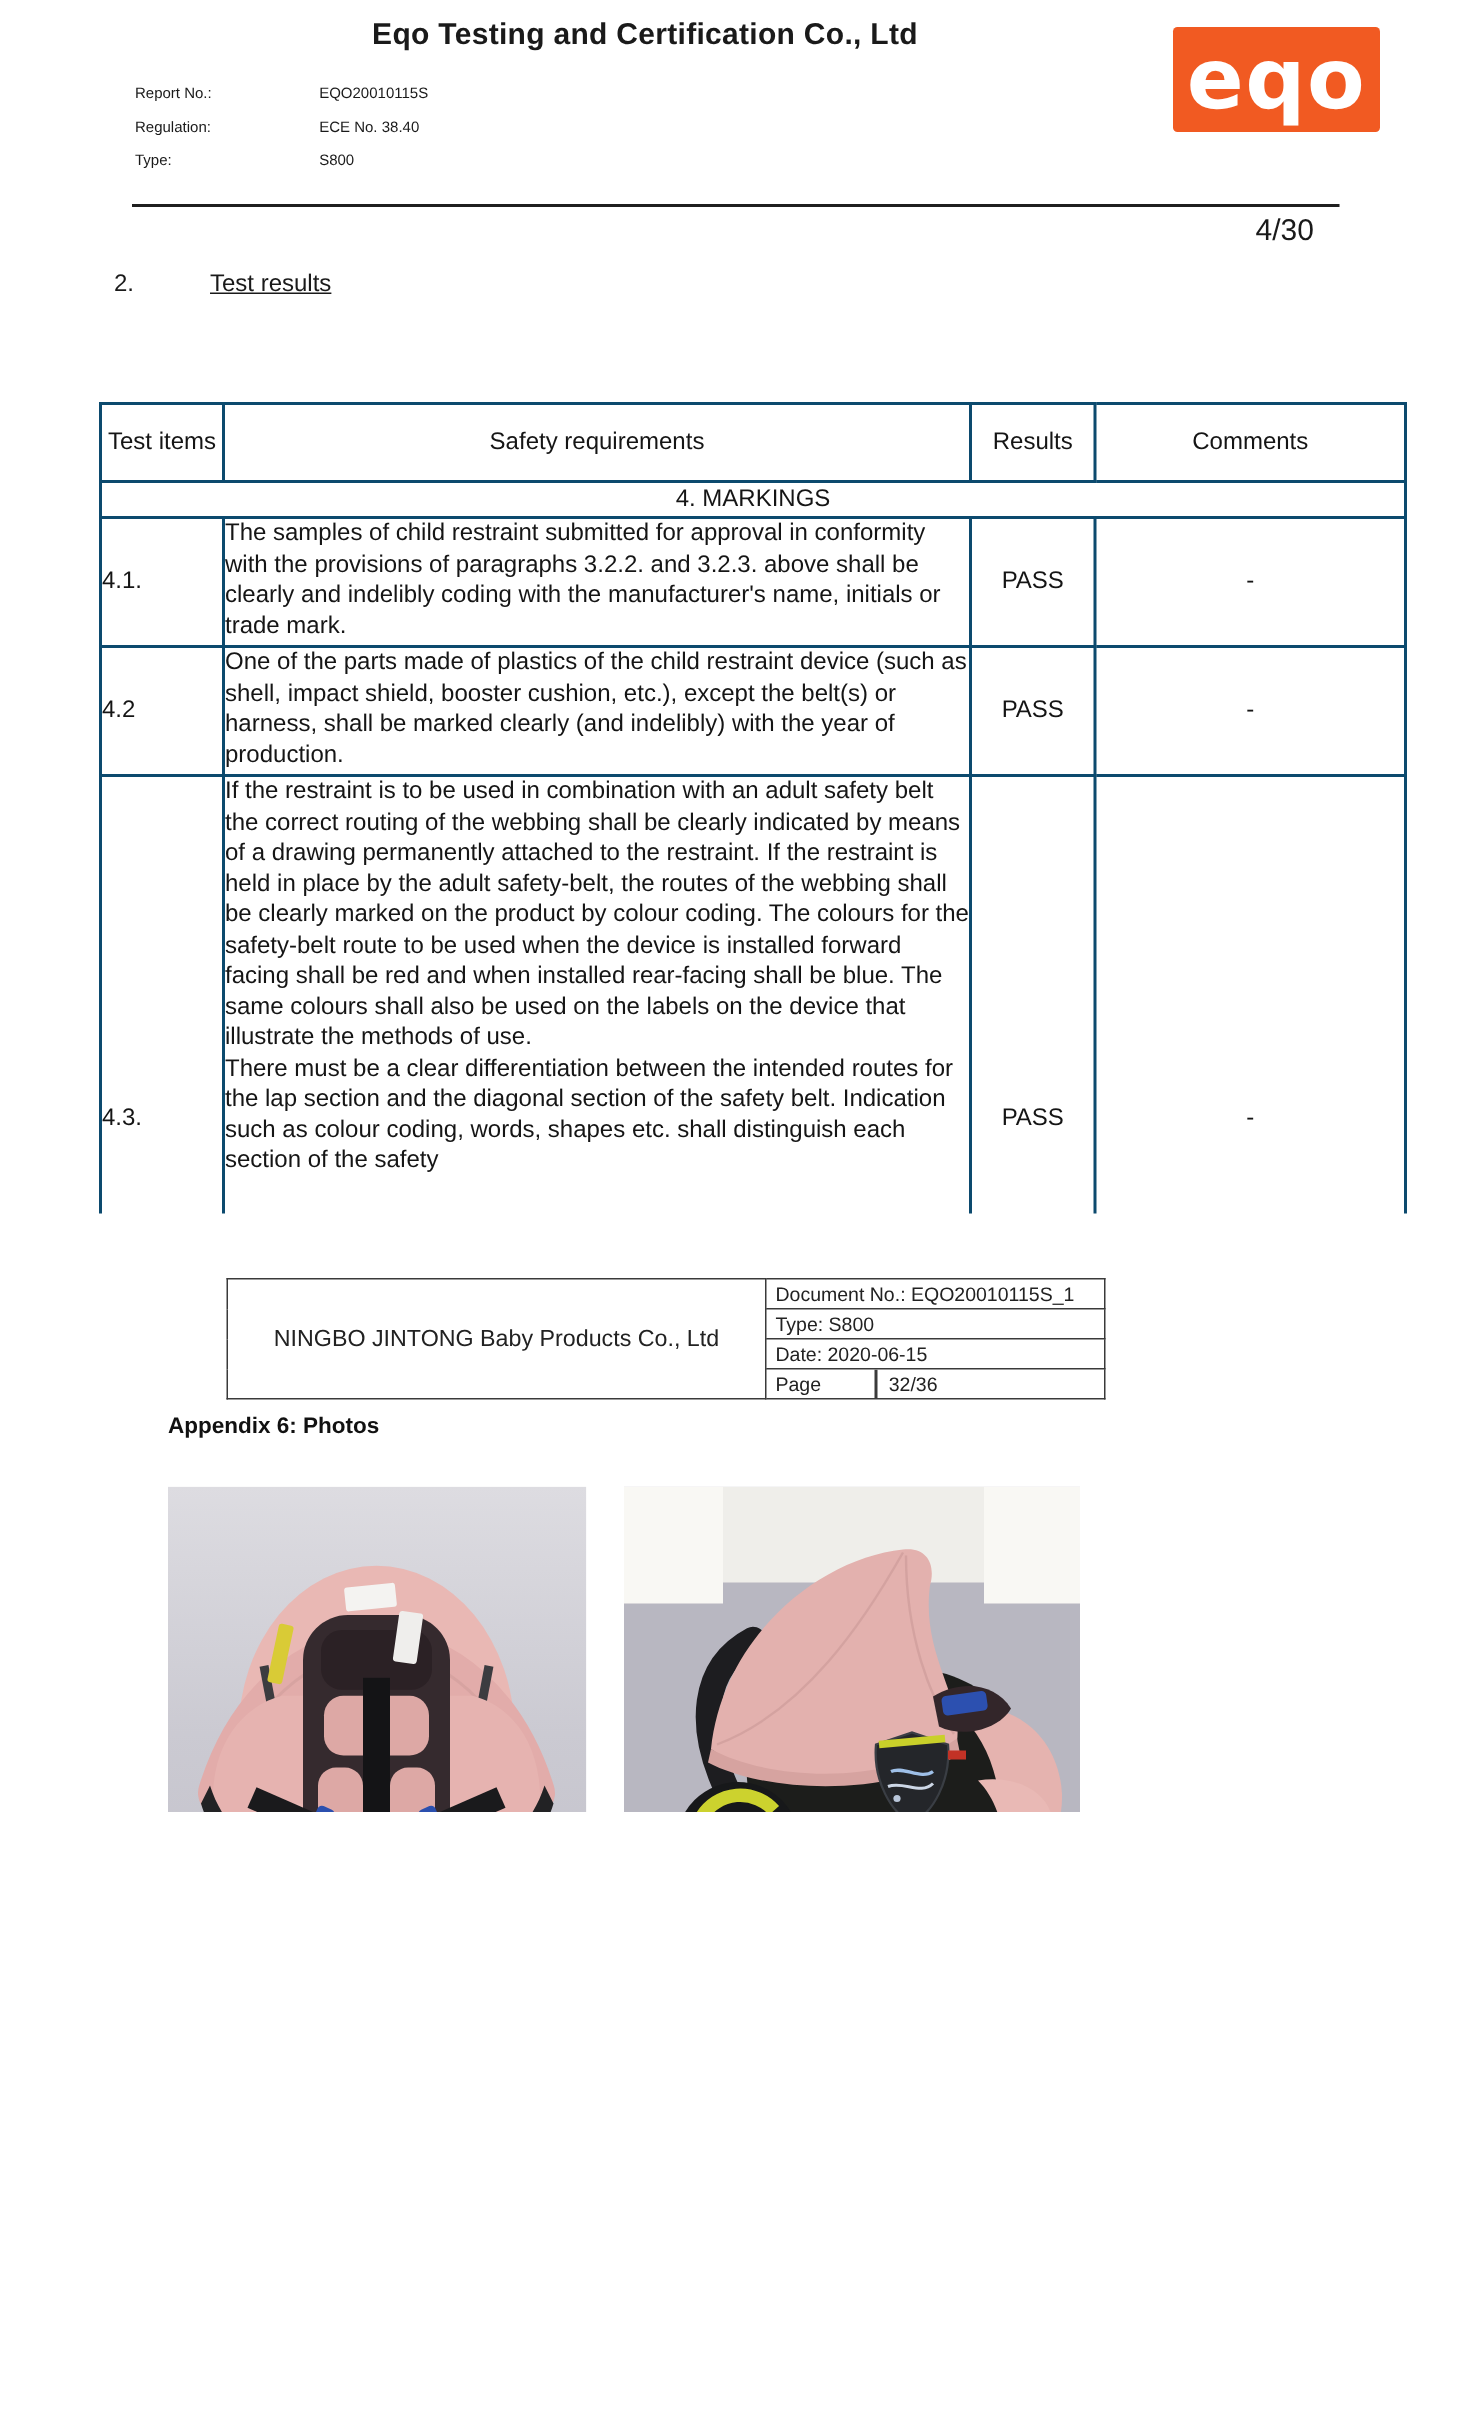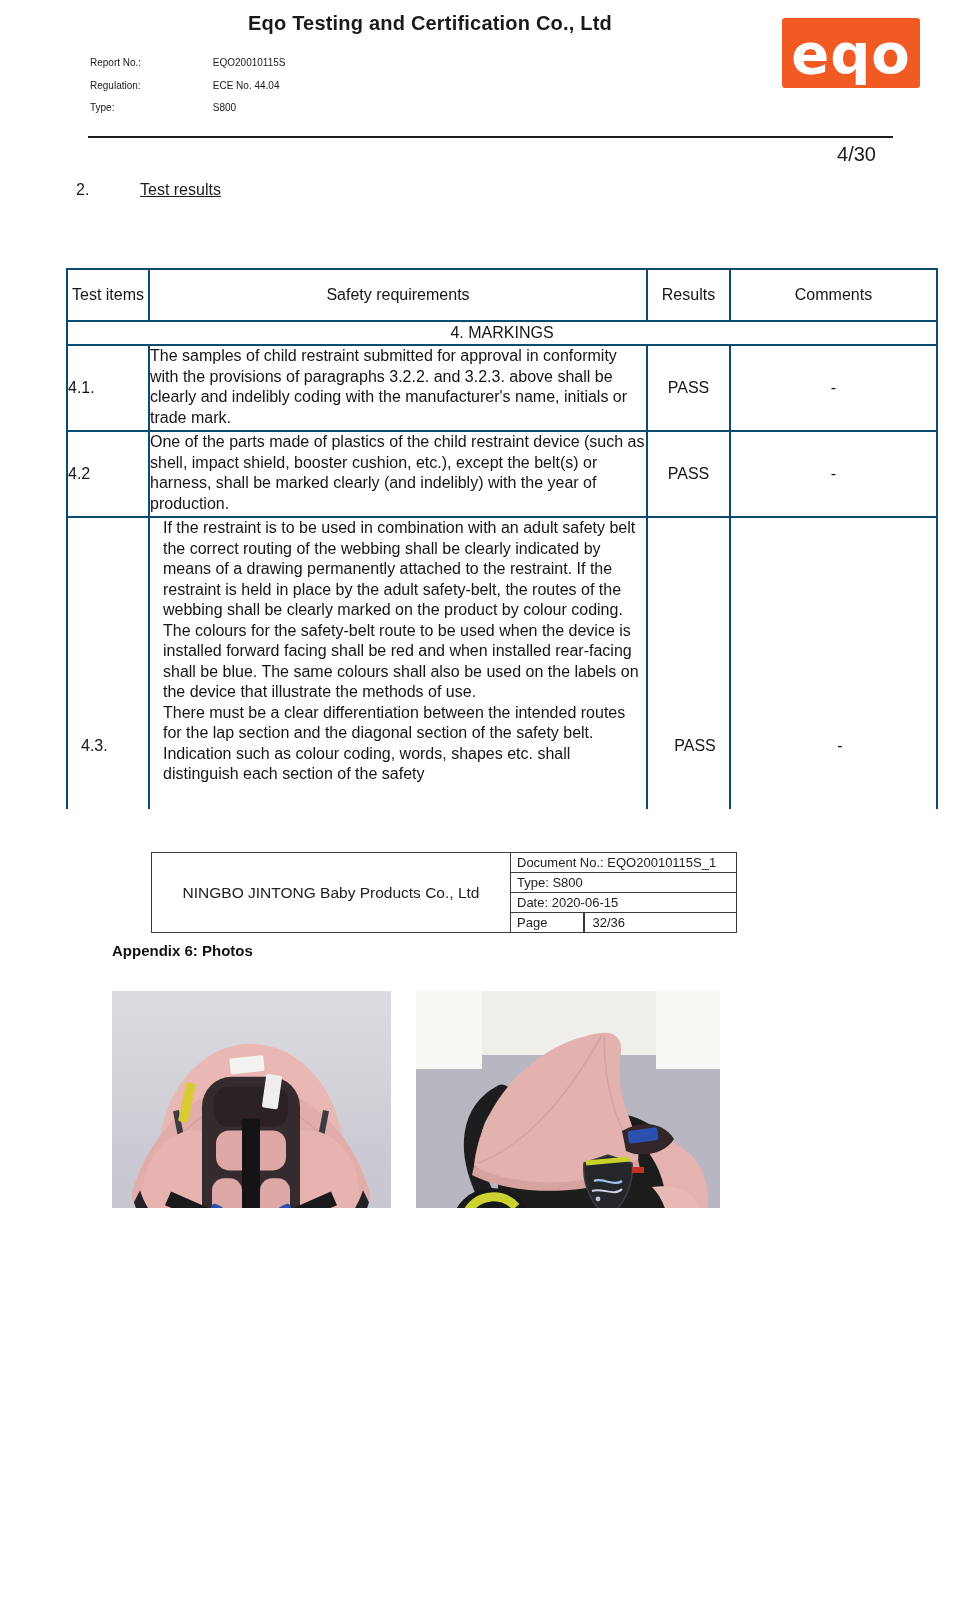--- a/index.html
+++ b/index.html
@@ -32,21 +32,21 @@
   .results-table { left:66px; top:268px; }
   table.results { border-collapse:collapse; table-layout:fixed; width:870px;
     font-size:16px; line-height:20.5px; color:#151515; }
   table.results td, table.results th { border:2px solid #0c4a6e; padding:0; }
   th.col-head { font-weight:normal; text-align:center; vertical-align:middle;
     height:50px; font-size:16px; }
   td.group-row { text-align:center; height:22px; vertical-align:middle; }
   td.item-cell { vertical-align:middle; padding-left:8px; text-align:left;border-radius:17px; }
   td.req-cell  { vertical-align:top; padding:1px 36px 1px 7px; }
   td.res-cell, td.com-cell { text-align:center; vertical-align:middle; }
-  tr.row-cut td { border-bottom:none;padding-left:13px; }
+  tr.row-cut td { border-bottom:none; }
   tr.row-cut td.item-cell, tr.row-cut td.res-cell, tr.row-cut td.com-cell
     { vertical-align:top; padding-top:218px; }
   .req-para { margin:0; }
 
   
   .doc-info-wrap { left:151px; top:852px; }
   table.doc-info { border-collapse:collapse; table-layout:fixed; width:575px;
     color:#222; }
   table.doc-info td { border:1.5px solid #3a3a3a; }
   td.mfr-cell { width:356px; text-align:center; vertical-align:middle;
@@ -74,21 +74,21 @@
 
   <div class="abs report-title">Eqo Testing and Certification Co., Ltd</div>
 
   <div class="abs info-block">
     <div class="info-row">
       <span class="info-label">Report No.:</span>
       <span class="info-value">EQO20010115S</span>
     </div>
     <div class="info-row">
       <span class="info-label">Regulation:</span>
-      <span class="info-value">ECE No. 44.04</span>
+      <span class="info-value">ECE No. 38.40</span>
     </div>
     <div class="info-row">
       <span class="info-label">Type:</span>
       <span class="info-value">S800</span>
     </div>
   </div>
 
   <div class="abs logo" style="background:#F15A22;">
     <span class="logo-text">eqo</span>
   </div>

